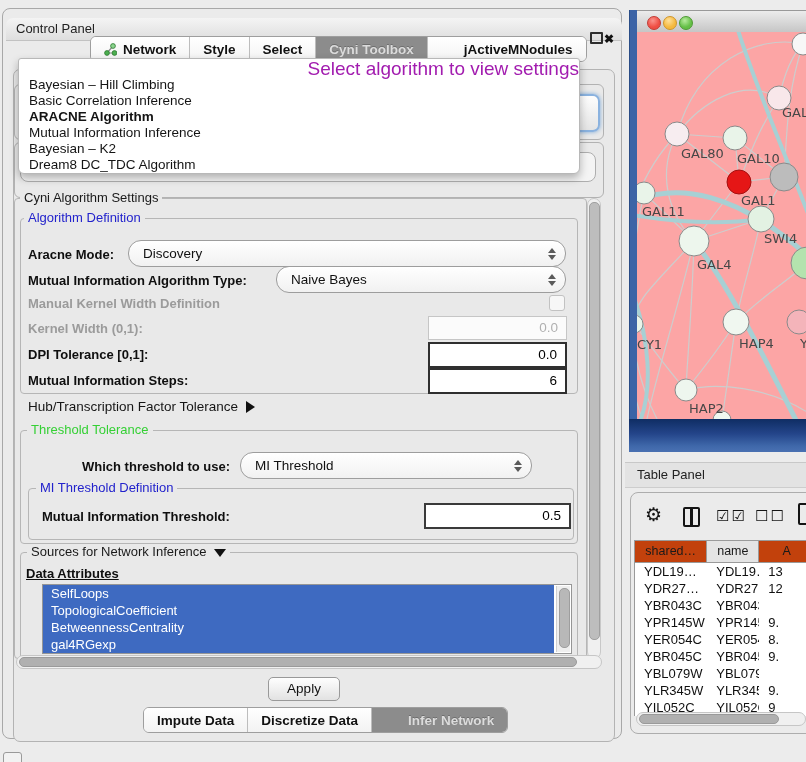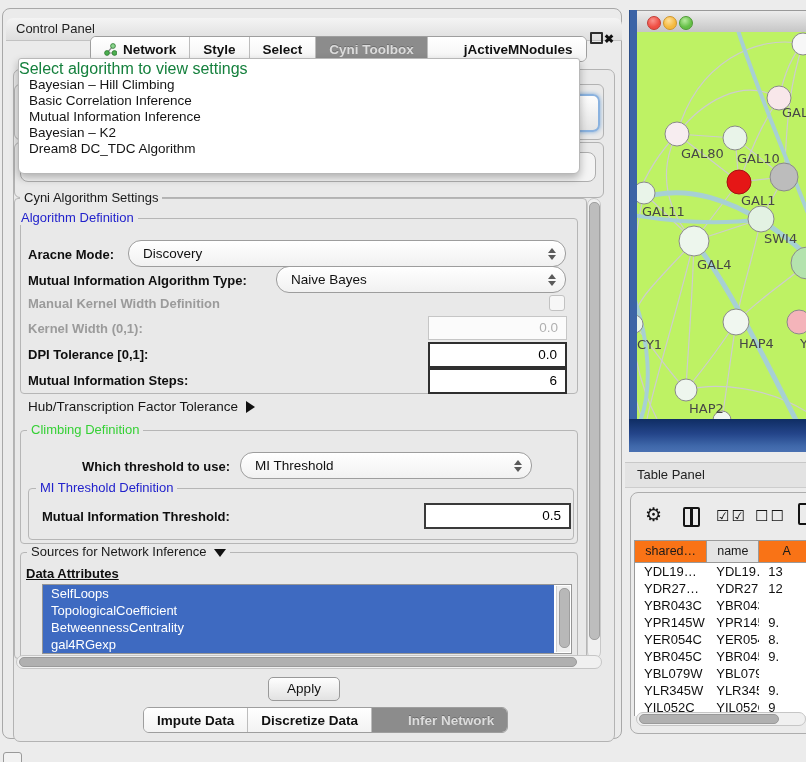--- a/index.html
+++ b/index.html
@@ -33,21 +33,21 @@
   
   .fraggroup{position:absolute;background:#e9e9e9;border:1px solid #b2b2b2;border-radius:6px;z-index:1;}
   #frag-combo-btn{position:absolute;left:560px;top:94px;width:36px;height:34px;border-radius:7px;
       background:linear-gradient(#fdfdfd,#e4e4e4);border:2px solid #8ab2df;box-shadow:0 0 4px #7aa8d8;z-index:2;}
   #bg-combo{position:absolute;left:20px;top:152px;width:560px;height:28px;border:1px solid #aeaeae;
       border-radius:8px;background:#f4f4f4;z-index:2;font-size:13px;color:#b4b4b4;line-height:28px;padding-left:14px;}
 
   
   #popup{position:absolute;left:18px;top:58px;width:560px;height:114px;background:#ffffff;
       border:1px solid #b8b8b8;border-radius:3px 3px 6px 6px;box-shadow:0 4px 9px rgba(0,0,0,.28);z-index:30;}
-  #popup-hint{height:17px;line-height:17px;text-align:left;font-size:16px;color:#15803d;margin-top:1px;}
+  #popup-hint{height:17px;line-height:17px;text-align:right;font-size:19px;color:#a21caf;margin-top:1px;}
   .algo-item{height:16px;line-height:16px;padding-left:10px;font-size:13.5px;color:#141414;white-space:nowrap;}
   .algo-item.bold{font-weight:bold;}
 
   
   .group{position:absolute;border:1px solid #b6b6b6;border-radius:4px;}
   .gtitle{position:absolute;background:#e9e9e9;padding:0 4px;font-size:13px;line-height:14px;white-space:nowrap;z-index:3;}
   .t-blue{color:#2222cc;}
   .t-green{color:#35d035;}
 
   .lbl{position:absolute;font-size:13px;font-weight:bold;color:#0f0f0f;white-space:nowrap;}
@@ -93,21 +93,21 @@
       border:1px solid #999;border-radius:5px;font-size:13.5px;text-align:center;line-height:22px;color:#111;}
 
   
   #nw-left{position:absolute;left:629px;top:10px;width:8px;height:442px;background:#3c64a6;border-left:1px solid #2a4d87;}
   #nw-titlebar{position:absolute;left:637px;top:10px;width:169px;height:22px;
       background:linear-gradient(#ececec,#c4c4c4);border-top:1px solid #999;border-bottom:1px solid #8e8e8e;}
   .light{position:absolute;top:5px;width:12px;height:12px;border-radius:50%;}
   #light-red{left:10px;background:radial-gradient(circle at 40% 30%,#fa938c,#ef4d43 60%);border:1px solid #c23a33;}
   #light-yellow{left:26px;background:radial-gradient(circle at 40% 30%,#ffe09a,#f5b93e 60%);border:1px solid #d09527;}
   #light-green{left:42px;background:radial-gradient(circle at 40% 30%,#b7eb9e,#64bf46 60%);border:1px solid #4d9a33;}
-  #nw-canvas{position:absolute;left:637px;top:32px;width:169px;height:387px;background:#bef264;overflow:hidden;}
+  #nw-canvas{position:absolute;left:637px;top:32px;width:169px;height:387px;background:#fca5a5;overflow:hidden;}
   #nw-bottom{position:absolute;left:629px;top:419px;width:177px;height:33px;
       background:linear-gradient(180deg,#0f2d63 0%,#24458a 45%,#3f68aa 82%,#4a71b2 100%);}
 
   
   #tp-header{position:absolute;left:625px;top:462px;width:181px;height:24px;background:#e3e3e3;
       border-top:1px solid #c8c8c8;border-bottom:1px solid #cdcdcd;}
   #tp-title{position:absolute;left:12px;top:0;line-height:24px;font-size:13px;color:#222;}
   #tp-panel{position:absolute;left:630px;top:492px;width:200px;height:240px;background:#ebebeb;
       border:1px solid #adadad;border-radius:8px;}
   #tp-gear{position:absolute;left:645px;top:503px;font-size:19px;color:#141414;}
@@ -116,21 +116,21 @@
   .glyphbtn{position:absolute;font-size:15px;letter-spacing:2px;color:#141414;}
   #tp-checked{left:716px;top:507px;}
   #tp-unchecked{left:755px;top:507px;}
   #tp-doc{position:absolute;left:798px;top:503px;width:13px;height:18px;border:2.5px solid #141414;border-radius:2px;background:#ebebeb;}
 
   #tbl{position:absolute;left:634px;top:540px;width:180px;height:175px;background:#fff;
       border-top:1px solid #9a9a9a;border-left:1px solid #9a9a9a;overflow:hidden;}
   #tbl-head{display:flex;height:21px;border-bottom:1px solid #9a9a9a;}
   .hc{line-height:21px;text-align:center;font-size:12.5px;color:#1a1a1a;border-right:1px solid #9a9a9a;box-sizing:border-box;}
   .c1{width:78px;} .c2{width:56px;} .c3{width:60px;}
-  .hc.c1,.hc.c3{background:#f97316;} .hc.c2{background:#e4e4e4;}
+  .hc.c1,.hc.c3{background:#c2410c;} .hc.c2{background:#e4e4e4;}
   .trow{display:flex;height:17px;}
   .tc{line-height:17px;font-size:13px;color:#101010;padding-left:9px;box-sizing:border-box;white-space:nowrap;overflow:hidden;}
   .tc.c1{width:78px;} .tc.c2{width:56px;} .tc.c3{width:60px;}
 
   #tbl-sb{left:636px;top:712px;width:168px;height:12px;}
   #tbl-sb .thumb{left:2px;width:138px;}
   #sb-h1{left:16px;top:655px;width:584px;height:12px;z-index:4;}
   #sb-h1 .thumb{left:2px;width:556px;}
   #sb-settings{left:587px;top:198px;width:12px;height:459px;z-index:2;}
   #sb-settings .thumb{top:3px;height:436px;}
@@ -181,34 +181,35 @@
 <div class="fraggroup" style="left:14px;top:142px;width:588px;height:54px;"></div>
 <div id="bg-combo">
   <span>gal-filtered.sif default node</span>
 </div>
 
 <div id="popup">
   <div id="popup-hint">Select algorithm to view settings</div>
   <div id="algo-list">
       <div class="algo-item">Bayesian – Hill Climbing</div>
       <div class="algo-item">Basic Correlation Inference</div>
+      <div class="algo-item bold">ARACNE Algorithm</div>
       <div class="algo-item">Mutual Information Inference</div>
       <div class="algo-item">Bayesian – K2</div>
       <div class="algo-item">Dream8 DC_TDC Algorithm</div>
     </div>
 </div>
 
 <div class="group" style="left:14px;top:198px;width:571px;height:459px;"></div>
 <span class="gtitle" style="left:20px;top:191px;color:#1a1a1a;">Cyni Algorithm Settings</span>
 <div id="sb-settings" class="sbv">
     <div class="thumb"></div>
   </div>
 
 <div class="group" style="left:20px;top:218px;width:556px;height:174px;"></div>
-<span class="gtitle t-blue" style="left:17px;top:211px;">Algorithm Definition</span>
+<span class="gtitle t-blue" style="left:24px;top:211px;">Algorithm Definition</span>
 
 <span class="lbl" style="left:28px;top:247px;">Aracne Mode:</span>
 <div class="combo" style="left:128px;top:240px;width:436px;height:25px;">
   <span class="combo-text">Discovery</span>
   <span class="stepper"></span>
 </div>
 
 <span class="lbl" style="left:28px;top:273px;">Mutual Information Algorithm Type:</span>
 <div class="combo" style="left:276px;top:266px;width:288px;height:25px;">
   <span class="combo-text">Naive Bayes</span>
@@ -225,21 +226,21 @@
 <div class="field strong" style="left:428px;top:342px;width:119px;">0.0</div>
 
 <span class="lbl" style="left:28px;top:373px;">Mutual Information Steps:</span>
 <div class="field strong" style="left:428px;top:368px;width:119px;">6</div>
 
 <div id="hub-row">
   <span>Hub/Transcription Factor Tolerance</span><span class="tri-right"></span>
 </div>
 
 <div class="group" style="left:20px;top:430px;width:556px;height:112px;"></div>
-<span class="gtitle t-green" style="left:27px;top:423px;">Climbing Definition</span>
+<span class="gtitle t-green" style="left:27px;top:423px;">Threshold Tolerance</span>
 
 <span class="lbl" style="left:82px;top:459px;">Which threshold to use:</span>
 <div class="combo" style="left:240px;top:452px;width:290px;height:25px;">
   <span class="combo-text">MI Threshold</span>
   <span class="stepper"></span>
 </div>
 
 <div class="group" style="left:28px;top:488px;width:544px;height:50px;"></div>
 <span class="gtitle t-blue" style="left:36px;top:481px;">MI Threshold Definition</span>
 <span class="lbl" style="left:42px;top:509px;">Mutual Information Threshold:</span>

